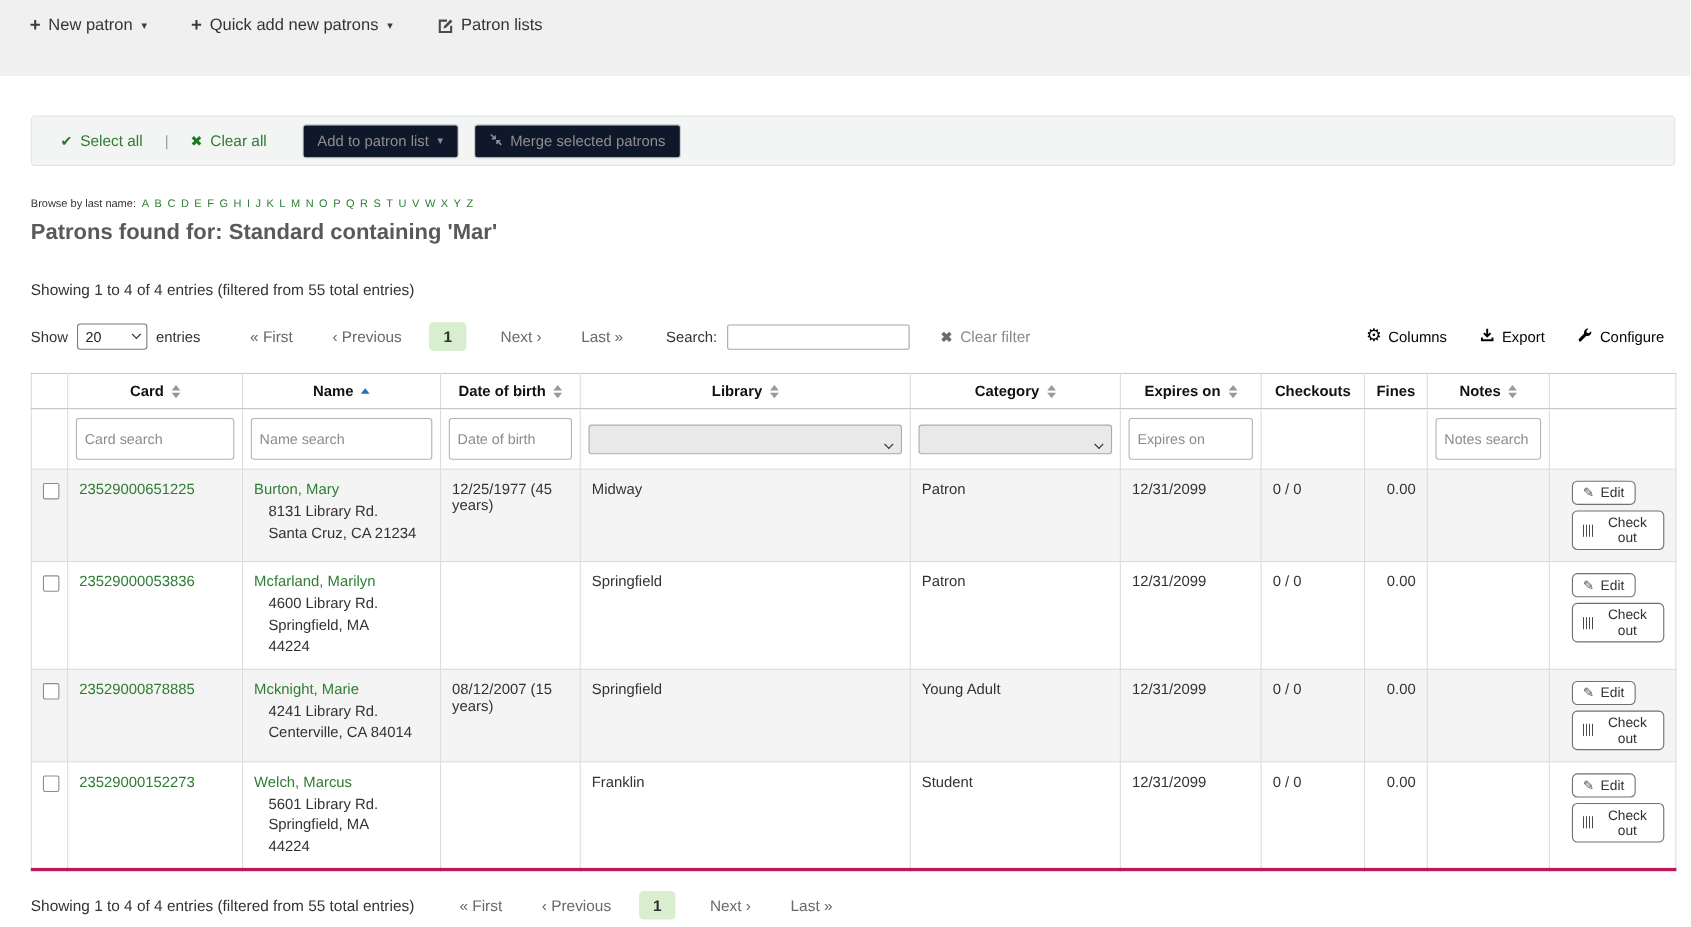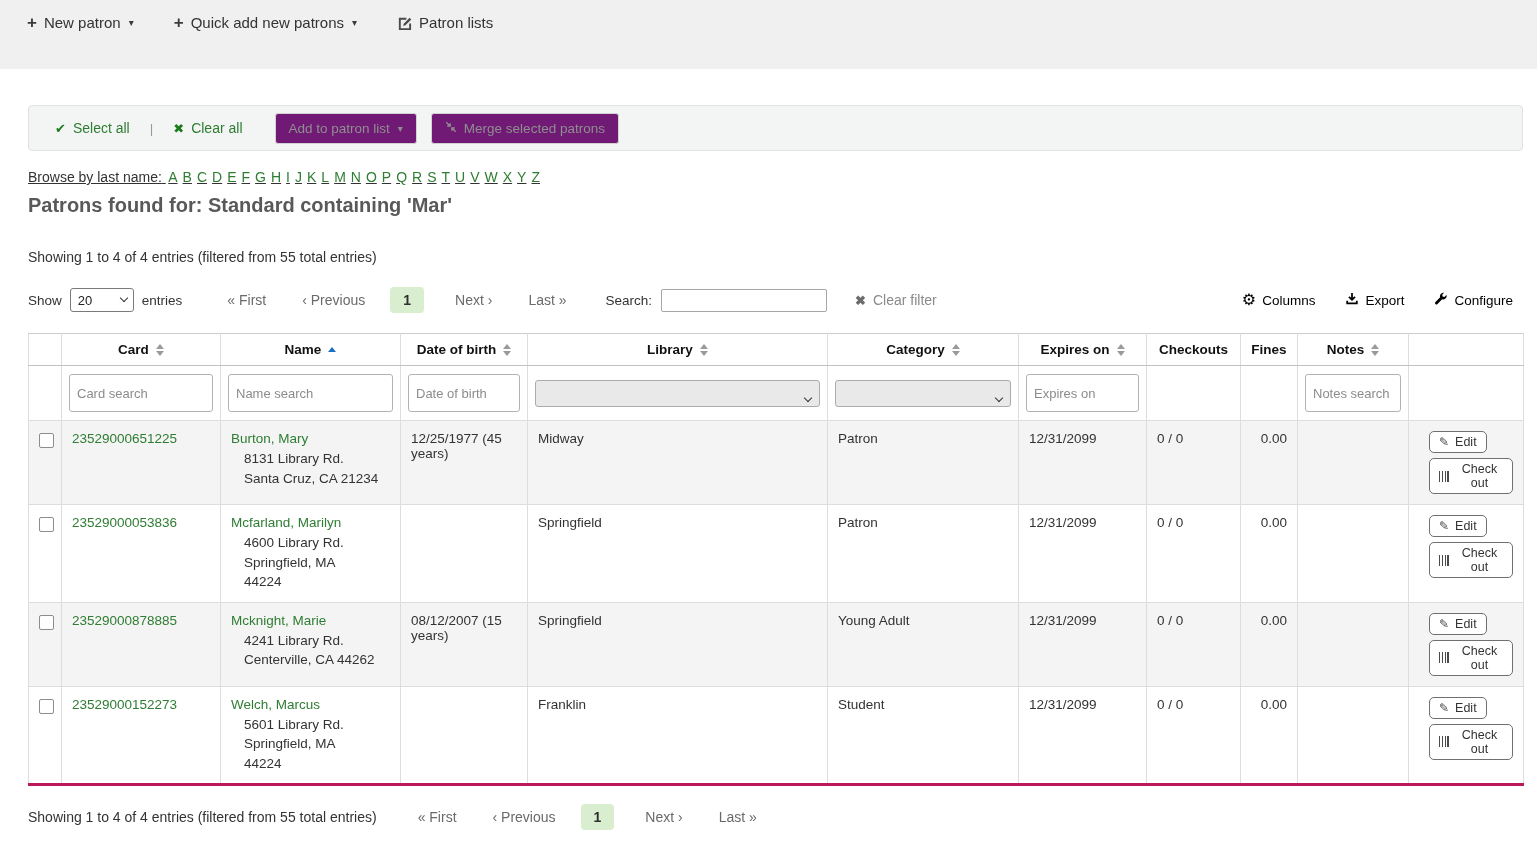--- a/index.html
+++ b/index.html
@@ -26,26 +26,26 @@
   
   .content{padding:0 14px 0 28px;}
   .selection-bar{
     margin-top:36px;background:#f3f4f4;border:1px solid #e2e2e2;border-radius:4px;
     padding:7px 12px 7px 26px;display:flex;align-items:center;gap:20px;height:46px;
   }
   .sel-link{display:flex;align-items:center;gap:7px;color:var(--green);cursor:pointer;font-size:14px;}
   .sel-link .icon{color:#1c7a1c;font-size:13px;}
   .sel-sep{color:#999;}
   .btn-disabled{
-    background:#701a75;border:1px solid #d2d2d2;border-radius:3px;color:#8f8f8f;
+    background:#0f172a;border:1px solid #d2d2d2;border-radius:3px;color:#8f8f8f;
     padding:7px 13px;font-size:13.5px;display:flex;align-items:center;gap:7px;cursor:default;
   }
   .btn-disabled .caret{color:#8f8f8f;}
   
-  .browse-row{margin-top:18px;font-size:14px;color:#333;text-decoration:underline;}
+  .browse-row{margin-top:29px;font-size:10px;color:#333;}
   .browse-row .letter{color:var(--green);margin:0 2.5px;cursor:pointer;}
   .page-title{margin:9px 0 0;font-size:20px;font-weight:bold;color:#595959;}
   .summary{margin-top:32px;font-size:14px;color:#333;}
   
   .controls-row{margin-top:22px;display:flex;align-items:center;}
   .show-group{display:flex;align-items:center;gap:8px;}
   .select-wrap{position:relative;display:inline-block;}
   .select-wrap select{
     appearance:none;-webkit-appearance:none;background:#fff;border:1px solid #7a7a7a;
     border-radius:3px;height:24px;padding:0 20px 0 7px;font-size:13px;color:#222;
@@ -394,21 +394,21 @@
           </div>
         </td>
       </tr>
       <tr>
         <td class="cb-cell"><input type="checkbox" class="row-check" style=""></td>
         <td><a class="green-link">23529000878885</a></td>
         <td>
           <a class="green-link">Mcknight, Marie</a>
           <div class="address">
             <div>4241 Library Rd.</div>
-            <div>Centerville, CA 44262</div>
+            <div>Centerville, CA 84014</div>
           </div>
         </td>
         <td>08/12/2007 (15 years)</td>
         <td>Springfield</td>
         <td>Young Adult</td>
         <td>12/31/2099</td>
         <td>0 / 0</td>
         <td class="fines-cell">0.00</td>
         <td></td>
         <td class="actions-cell">

